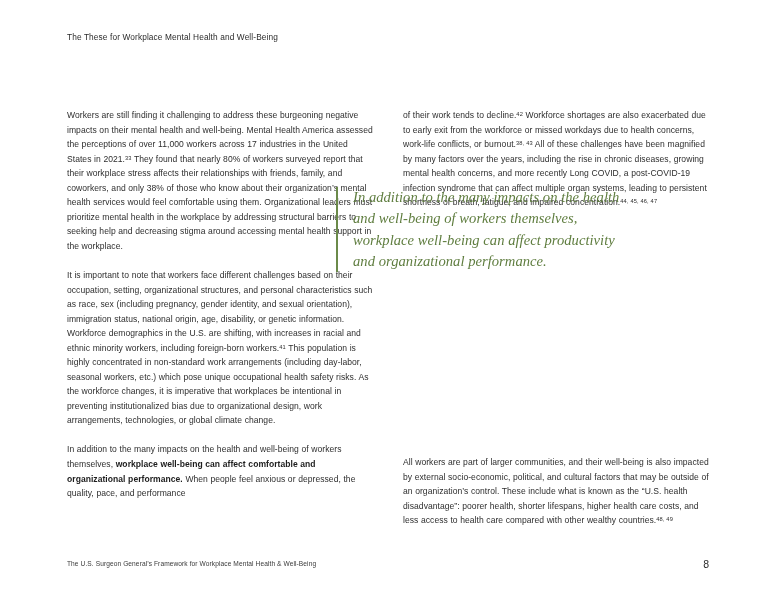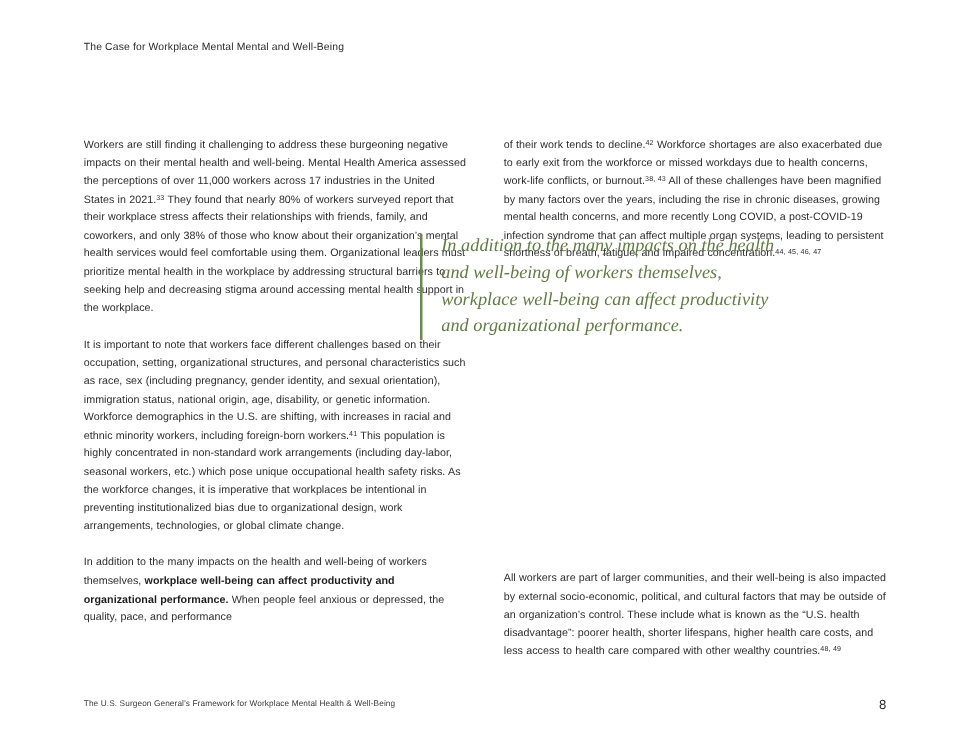--- a/index.html
+++ b/index.html
@@ -123,28 +123,28 @@
     font-size: 10.5px;
     color: #2b2b2b;
     line-height: 1.2;
   }
 </style>
 </head>
 <body>
 
 <div class="page">
 
-  <div class="running-head">The Case for Workplace Mental Mental and Well-Being</div>
+  <div class="running-head">The These for Workplace Mental Health and Well-Being</div>
 
   <div class="columns">
 
     <div class="col col-left">
       <p class="body-par">Workers are still finding it challenging to address these burgeoning negative impacts on their mental health and well-being. Mental Health America assessed the perceptions of over 11,000 workers across 17 industries in the United States in 2021.<sup class="ref">33</sup> They found that nearly 80% of workers surveyed report that their workplace stress affects their relationships with friends, family, and coworkers, and only 38% of those who know about their organization’s mental health services would feel comfortable using them. Organizational leaders must prioritize mental health in the workplace by addressing structural barriers to seeking help and decreasing stigma around accessing mental health support in the workplace.</p>
       <p class="body-par">It is important to note that workers face different challenges based on their occupation, setting, organizational structures, and personal characteristics such as race, sex (including pregnancy, gender identity, and sexual orientation), immigration status, national origin, age, disability, or genetic information. Workforce demographics in the U.S. are shifting, with increases in racial and ethnic minority workers, including foreign-born workers.<sup class="ref">41</sup> This population is highly concentrated in non-standard work arrangements (including day-labor, seasonal workers, etc.) which pose unique occupational health safety risks. As the workforce changes, it is imperative that workplaces be intentional in preventing institutionalized bias due to organizational design, work arrangements, technologies, or global climate change.</p>
-      <p class="body-par">In addition to the many impacts on the health and well-being of workers themselves, <strong class="emph">workplace well-being can affect productivity and organizational performance.</strong> When people feel anxious or depressed, the quality, pace, and performance</p>
+      <p class="body-par">In addition to the many impacts on the health and well-being of workers themselves, <strong class="emph">workplace well-being can affect comfortable and organizational performance.</strong> When people feel anxious or depressed, the quality, pace, and performance</p>
     </div>
 
     <div class="col col-right">
       <p class="body-par">of their work tends to decline.<sup class="ref">42</sup> Workforce shortages are also exacerbated due to early exit from the workforce or missed workdays due to health concerns, work-life conflicts, or burnout.<sup class="ref">38, 43</sup> All of these challenges have been magnified by many factors over the years, including the rise in chronic diseases, growing mental health concerns, and more recently Long COVID, a post-COVID-19 infection syndrome that can affect multiple organ systems, leading to persistent shortness of breath, fatigue, and impaired concentration.<sup class="ref">44, 45, 46, 47</sup></p>
     </div>
 
   </div>
 
   <div class="pullquote" style="border-left-color: rgb(107, 138, 74);">
     <p class="pullquote-text" style="color: rgb(95, 125, 63);">In addition to the many impacts on the health and well-being of workers themselves, workplace well-being can affect productivity and organizational performance.</p>

